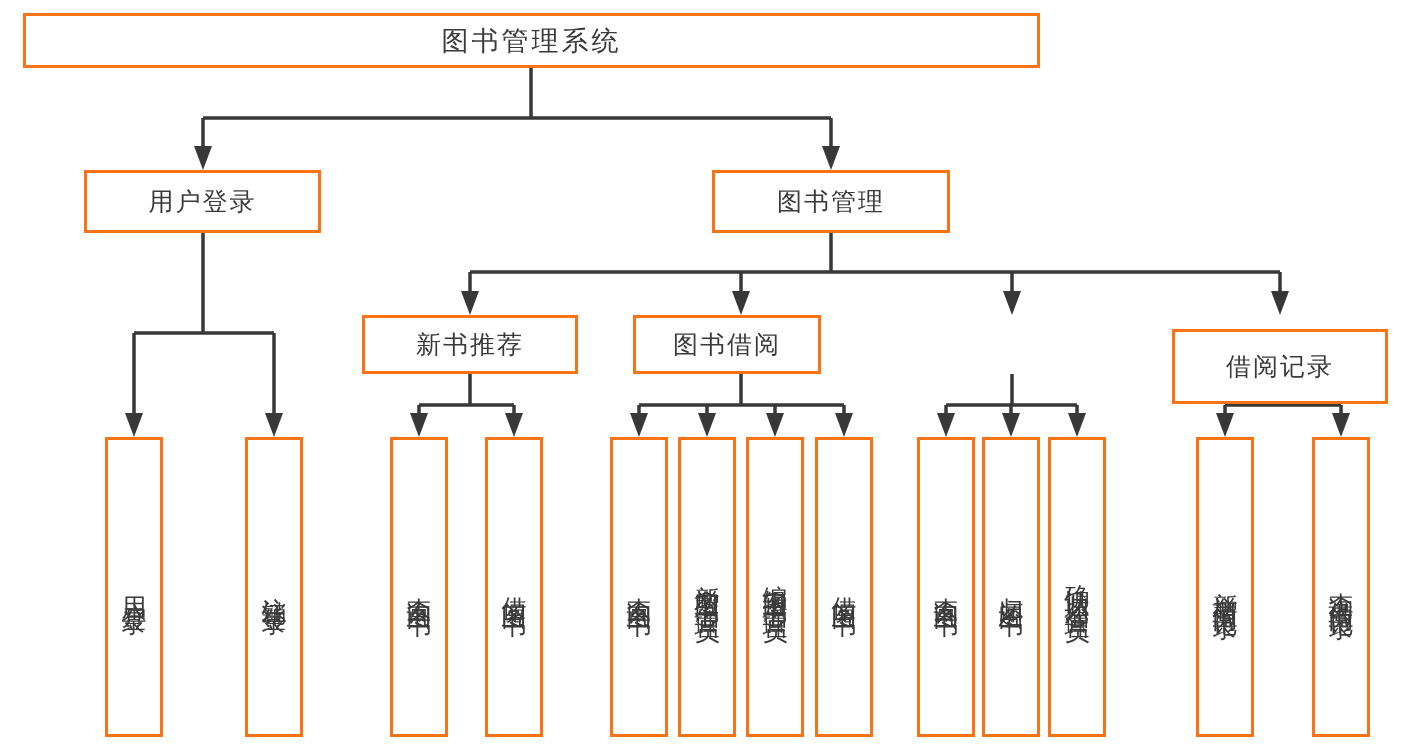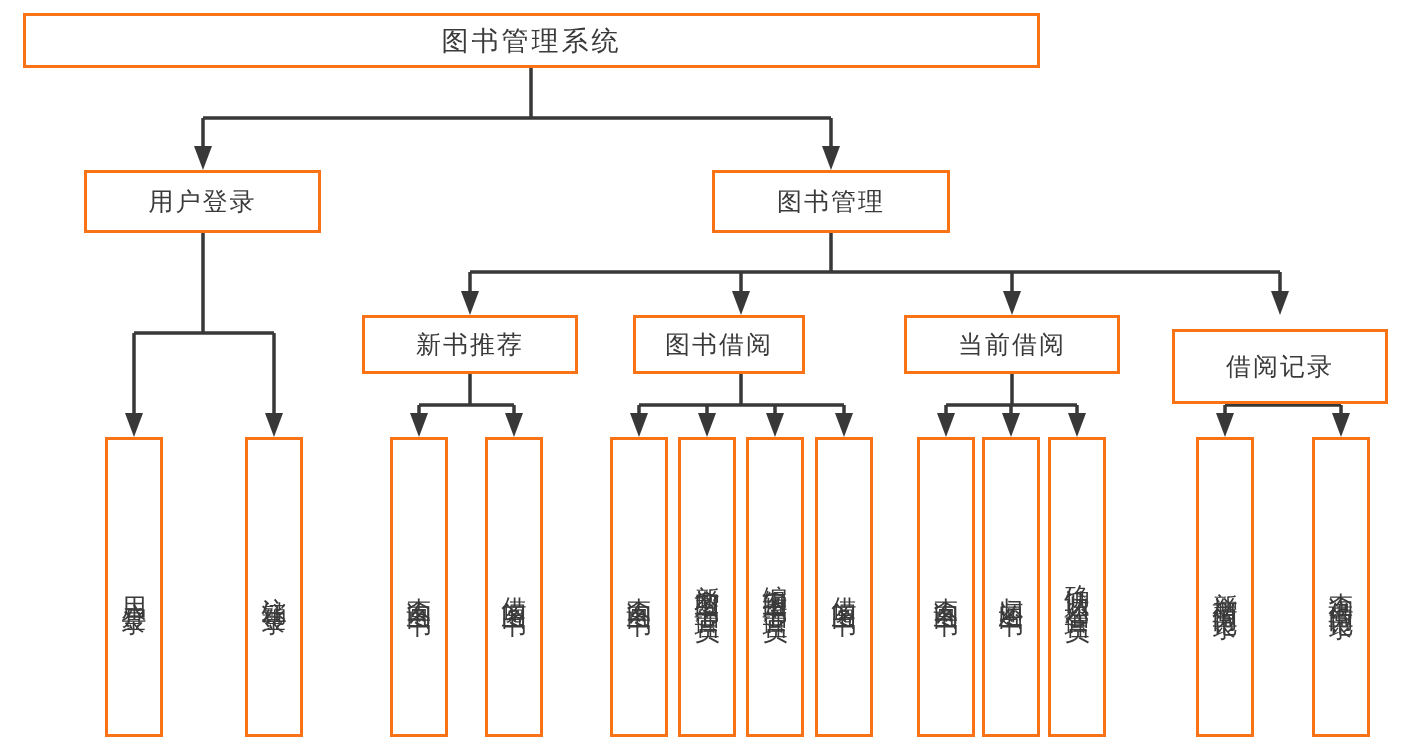--- a/index.html
+++ b/index.html
@@ -79,22 +79,21 @@
     <polygon points="1216,413 1234,413 1225,437" fill="#383838" stroke="none"></polygon>
     <polygon points="1332,413 1350,413 1341,437" fill="#383838" stroke="none"></polygon>
   </svg>
 
   <div class="node rootnode" style="left:23px;top:13px;width:1017px;height:55px;">图书管理系统</div>
 
   <div class="node hnode" style="left:84px;top:170px;width:237px;height:63px;">用户登录</div>
   <div class="node hnode" style="left:712px;top:170px;width:238px;height:63px;">图书管理</div>
 
   <div class="node hnode" style="left:362px;top:315px;width:216px;height:59px;">新书推荐</div>
-  <div class="node hnode" style="left:633px;top:315px;width:172px;height:59px;text-align:right;">图书借阅</div>
-  <div class="node hnode" style="left:904px;top:315px;width:216px;height:59px;">当前借阅</div>
+  <div class="node hnode" style="left:633px;top:315px;width:188px;height:59px;text-align:right;">图书借阅</div>
   <div class="node hnode" style="left:1172px;top:315px;width:216px;height:75px;margin-top:14px;">借阅记录</div>
 
   <div class="node vnode" style="left:105px;top:437px;width:58px;height:300px;">
     <span>用户登录</span>
     </div>
   <div class="node vnode" style="left:245px;top:437px;width:58px;height:300px;">
     <span>注销登录</span>
     </div>
 
   <div class="node vnode" style="left:390px;top:437px;width:58px;height:300px;">

